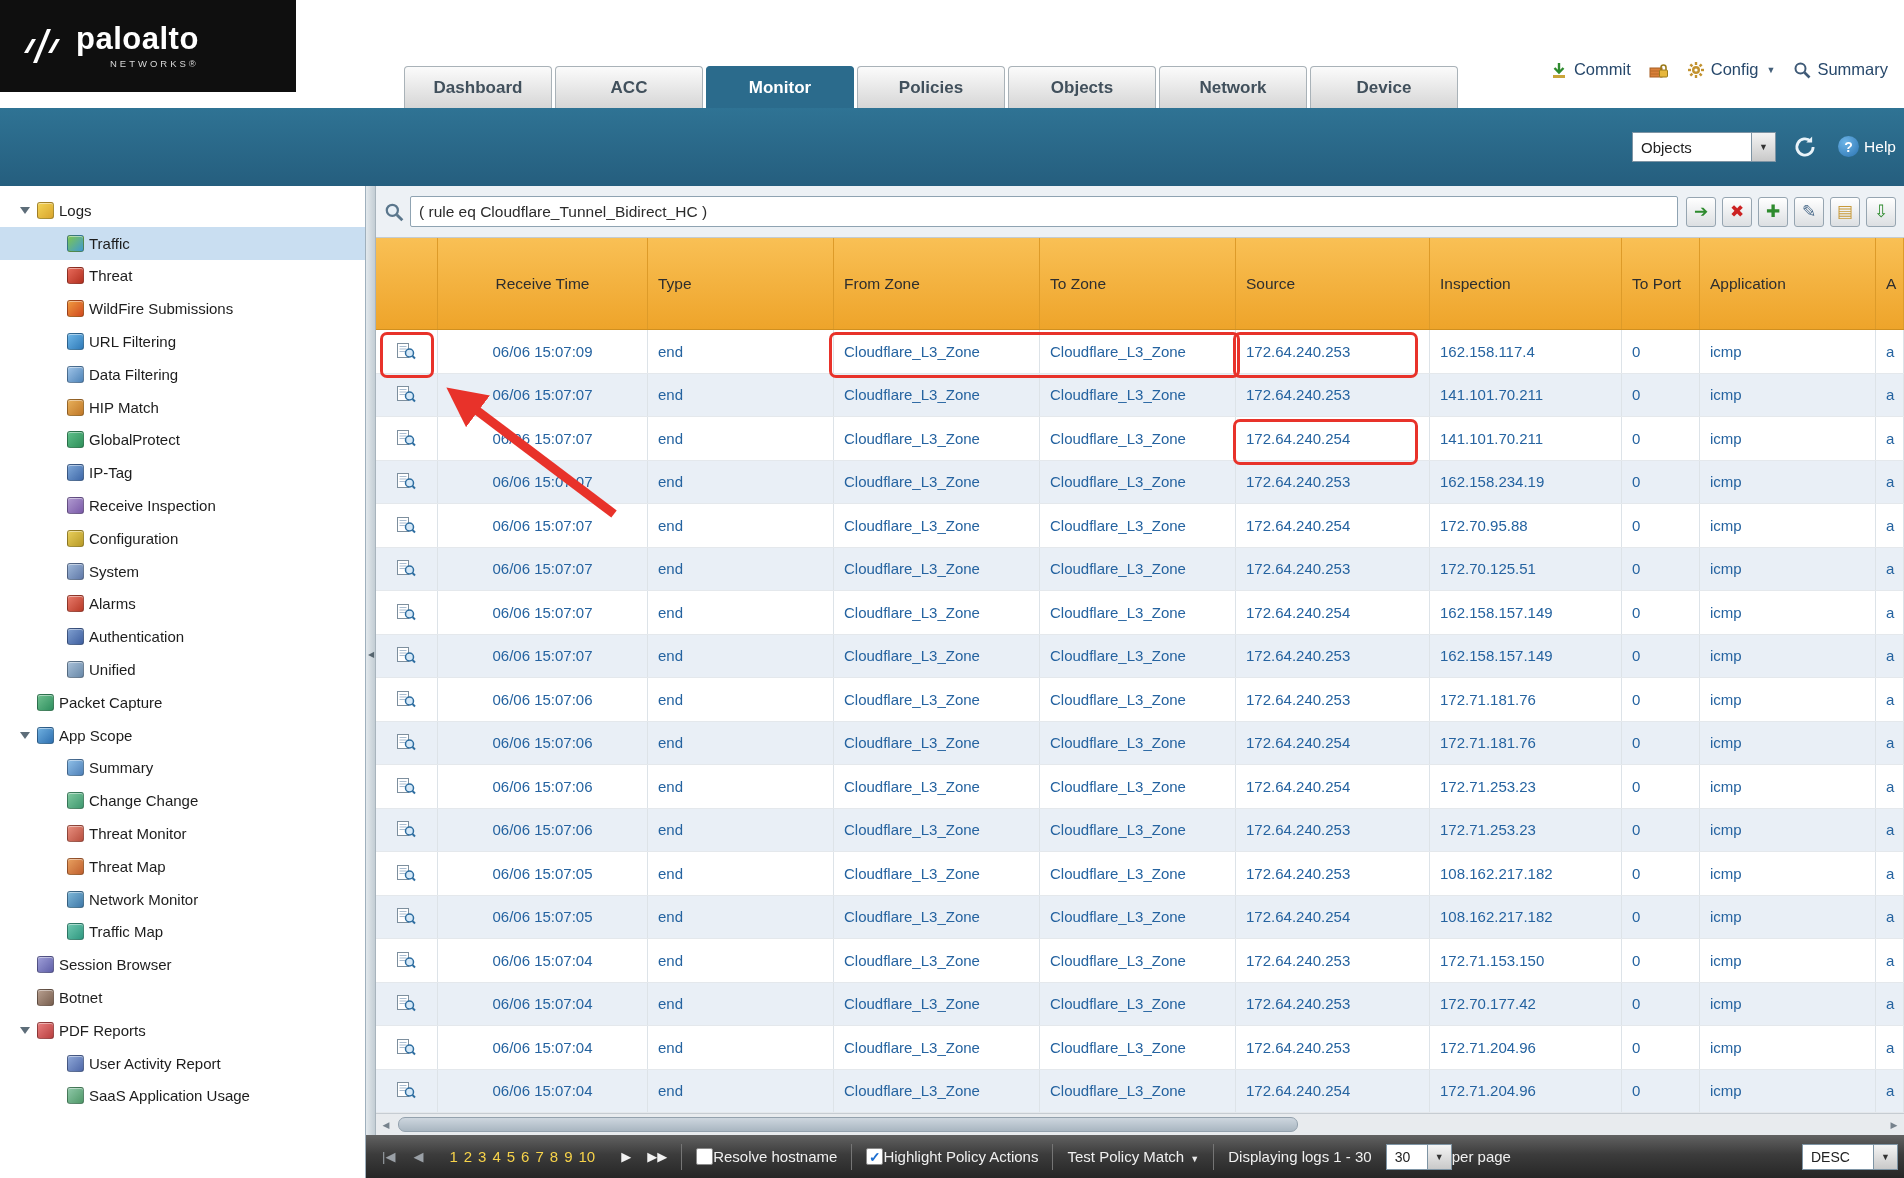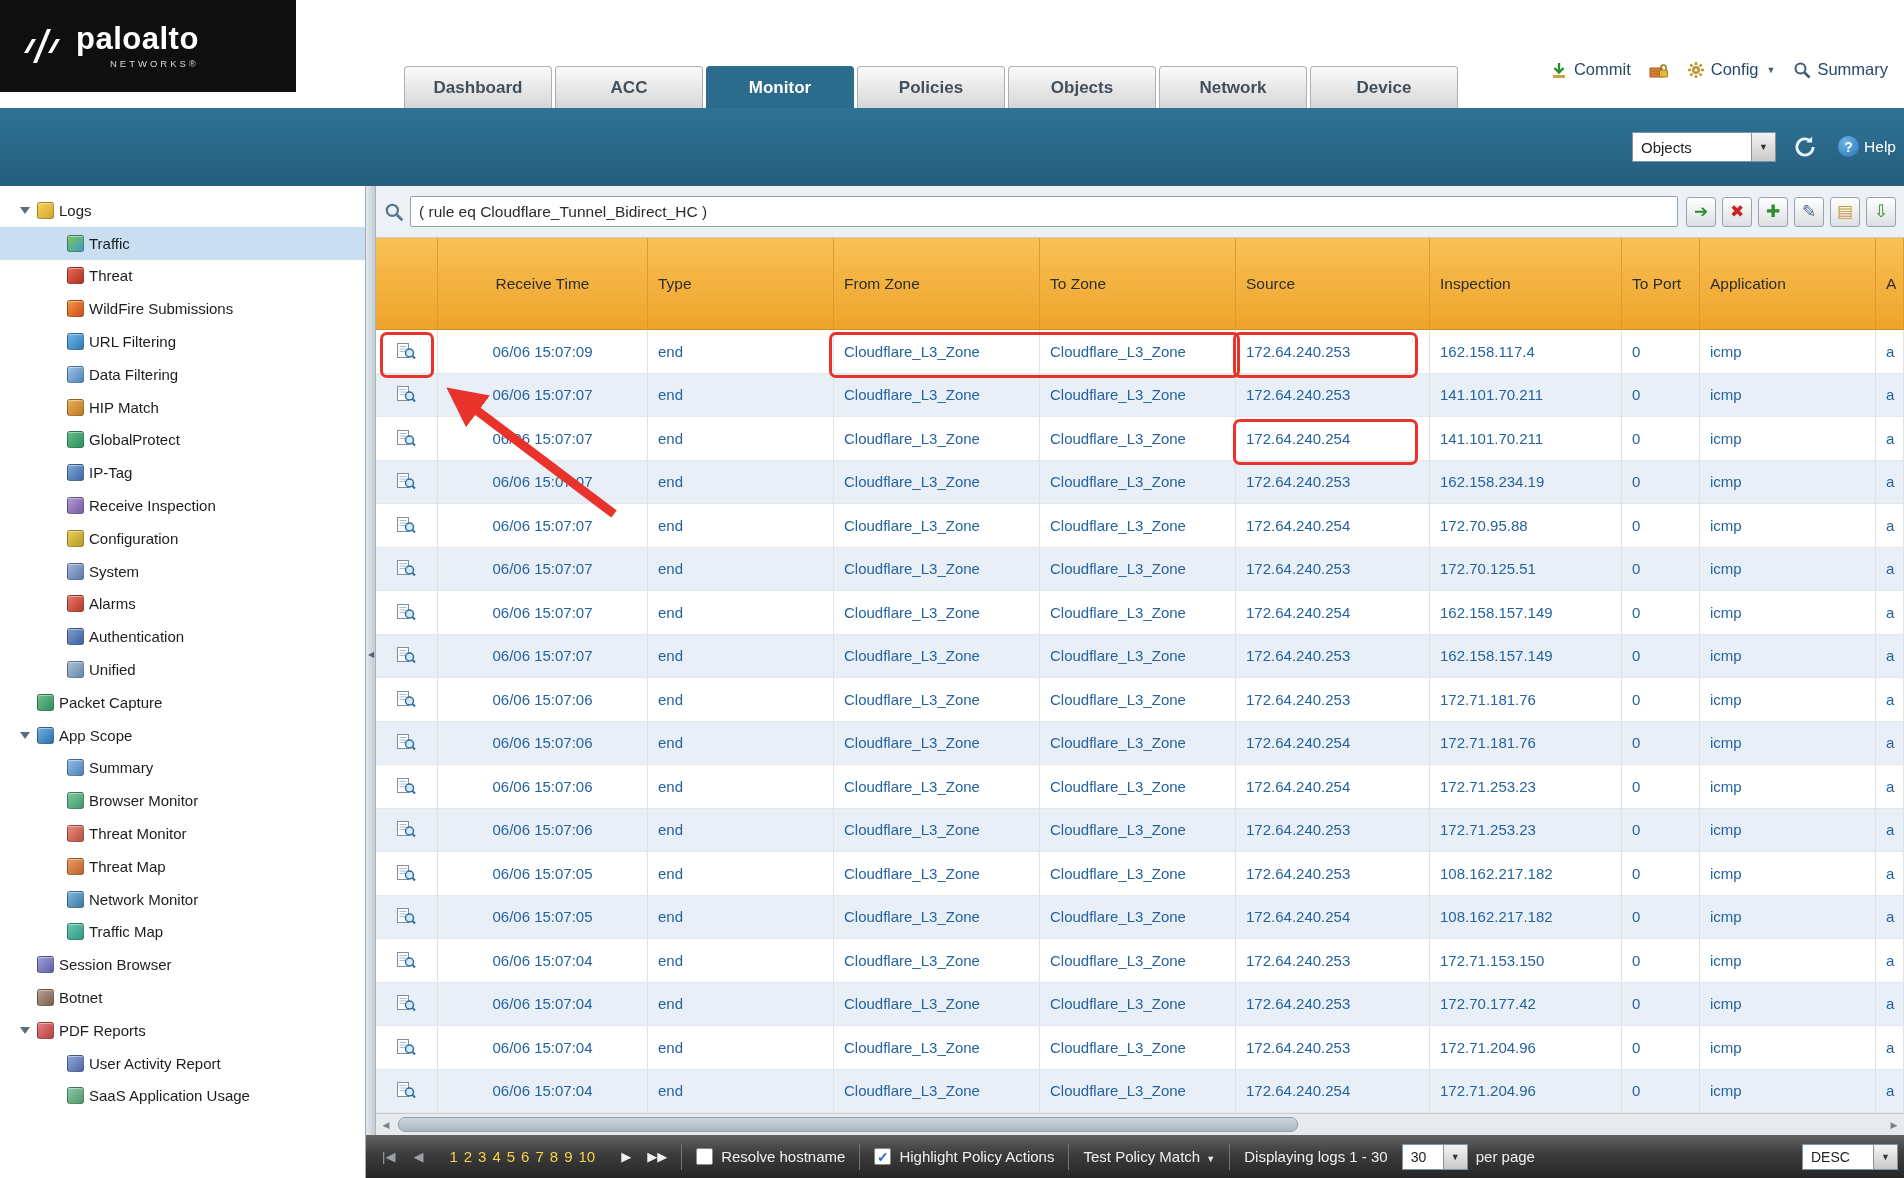--- a/index.html
+++ b/index.html
@@ -97,21 +97,21 @@
     background:linear-gradient(#626262,#3c3c3c 45%,#262626);display:flex;align-items:center;overflow:hidden}
   .nav{cursor:pointer;font-size:13px}
   .nav.disabled{color:#9aa0a6}
   .nav.enabled{color:#f2f2f2}
   .pages{display:flex;gap:6px;margin-left:26px;color:#f7d34a;font-size:15px}
   .pagenum{cursor:pointer}
   .vsep{width:1px;height:26px;background:#1e1e1e;border-right:1px solid #757575;margin:0 14px}
   .cb{width:17px;height:17px;background:#fff;border:1px solid #8a8a8a;border-radius:2px;flex:none;
     display:flex;align-items:center;justify-content:center;cursor:pointer}
   .cb.checked::after{content:"✓";color:#1d6fd1;font-weight:bold;font-size:14px}
-  .ftr-label{margin-left:8px;white-space:nowrap}
+  .ftr-label{white-space:nowrap}
   .ftr-select{display:flex;height:26px;margin-left:14px}
   .ftr-select .mode-field{font-size:14px;color:#222}
   .w-30{width:42px}
   .w-desc{width:72px}
 
   
   .annot-box{position:absolute;border:3px solid #e8322a;border-radius:7px;z-index:40;pointer-events:none}
   #ab-icon{left:380px;top:332px;width:54px;height:46px}
   #ab-zones{left:829px;top:332px;width:411px;height:46px}
   #ab-src1{left:1233px;top:332px;width:185px;height:46px}
@@ -310,21 +310,21 @@
     <span class="tlabel">App Scope</span>
   </div>
       <div class="tree-item lvl1">
     <span class="tw hidden-arrow"></span>
     <span class="ticon" style="background: linear-gradient(135deg, rgb(143, 192, 232), rgb(79, 128, 184));"></span>
     <span class="tlabel">Summary</span>
   </div>
       <div class="tree-item lvl1">
     <span class="tw hidden-arrow"></span>
     <span class="ticon" style="background: linear-gradient(135deg, rgb(127, 200, 159), rgb(63, 152, 111));"></span>
-    <span class="tlabel">Browser Monitor</span>
+    <span class="tlabel">Change Change</span>
   </div>
       <div class="tree-item lvl1">
     <span class="tw hidden-arrow"></span>
     <span class="ticon" style="background: linear-gradient(135deg, rgb(232, 143, 127), rgb(184, 79, 63));"></span>
     <span class="tlabel">Threat Monitor</span>
   </div>
       <div class="tree-item lvl1">
     <span class="tw hidden-arrow"></span>
     <span class="ticon" style="background: linear-gradient(135deg, rgb(232, 160, 95), rgb(192, 96, 47));"></span>
     <span class="tlabel">Threat Map</span>

